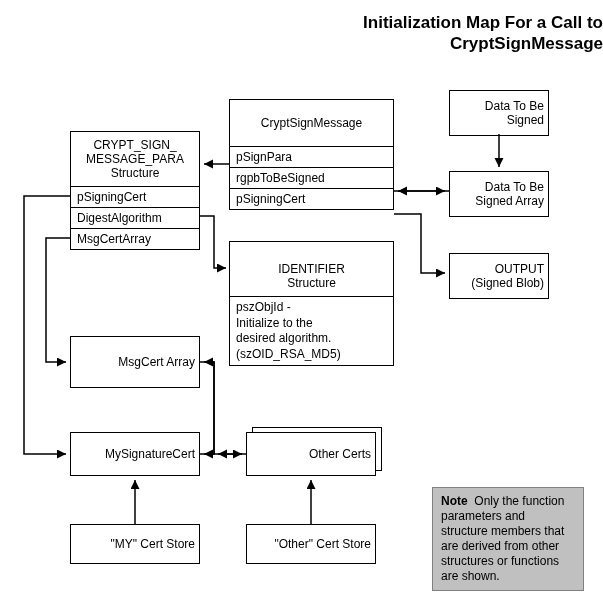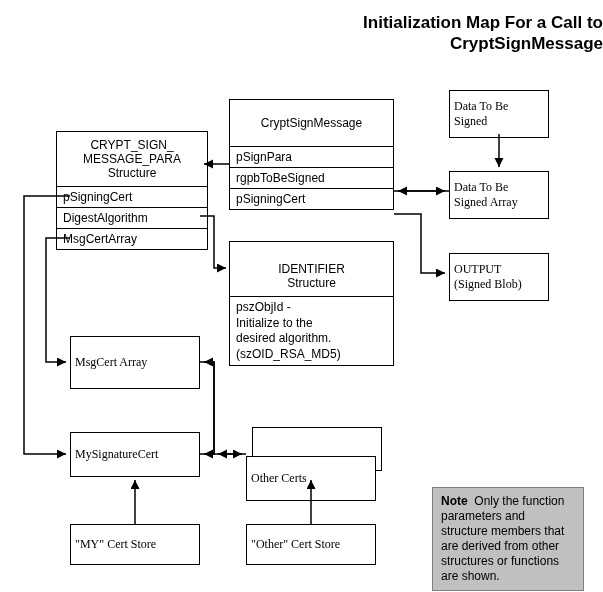--- a/index.html
+++ b/index.html
@@ -32,22 +32,21 @@
   .cell {
     border-top: 1px solid #000;
     padding: 3px 6px;
     box-sizing: border-box;
   }
   .head {
     text-align: center;
     padding: 6px 6px;
   }
   .center {
-    text-align: left;
-    font-family: Liberation Serif, serif;
+    text-align: right;
   }
   .note {
     position: absolute;
     background: #c0c0c0;
     border: 1px solid #808080;
     padding: 6px 8px;
     box-sizing: border-box;
     font-size: 12px;
     line-height: 1.25;
     margin-top: 25px;
@@ -79,21 +78,21 @@
     <span>CryptSignMessage</span>
   </div>
 
   <div class="box" style="left:229px; top:99px; width:165px;">
     <div class="head" style="padding:16px 6px;">CryptSignMessage</div>
     <div class="cell">pSignPara</div>
     <div class="cell">rgpbToBeSigned</div>
     <div class="cell">pSigningCert</div>
   </div>
 
-  <div class="box" style="left:56px; top:131px; width:152px;">
+  <div class="box" style="left:70px; top:131px; width:130px;">
     <div class="head">
       <span>CRYPT_SIGN_</span><br>
       <span>MESSAGE_PARA</span><br>
       <span>Structure</span>
     </div>
     <div class="cell">pSigningCert</div>
     <div class="cell">DigestAlgorithm</div>
     <div class="cell">MsgCertArray</div>
   </div>
 
@@ -124,21 +123,21 @@
   <div class="box center" style="left:449px; top:253px; width:100px; padding:8px 4px;">
     <span>OUTPUT</span><br>
     <span>(Signed Blob)</span>
   </div>
 
   <div class="box center" style="left:70px; top:336px; width:130px; padding:18px 4px;">MsgCert Array</div>
 
   <div class="box center" style="left:70px; top:432px; width:130px; padding:14px 4px;">MySignatureCert</div>
 
   <div class="stack-shadow" style="left:252px; top:427px; width:130px; height:44px;"></div>
-  <div class="box center" style="left:246px; top:432px; width:130px; padding:14px 4px;margin-top:24px;">Other Certs</div>
+  <div class="box center" style="left:246px; top:432px; width:130px; padding:14px 4px;">Other Certs</div>
 
   <div class="box center" style="left:70px; top:524px; width:130px; padding:12px 4px;">"MY" Cert Store</div>
 
   <div class="box center" style="left:246px; top:524px; width:130px; padding:12px 4px;">"Other" Cert Store</div>
 
   <div class="note" style="left:432px; top:462px; width:152px;">
     <b>Note</b>&nbsp;&nbsp;<span>Only the function parameters and structure members that are derived from other structures or functions are shown.</span>
   </div>
 
   <svg class="overlay" viewBox="0 0 603 592">

